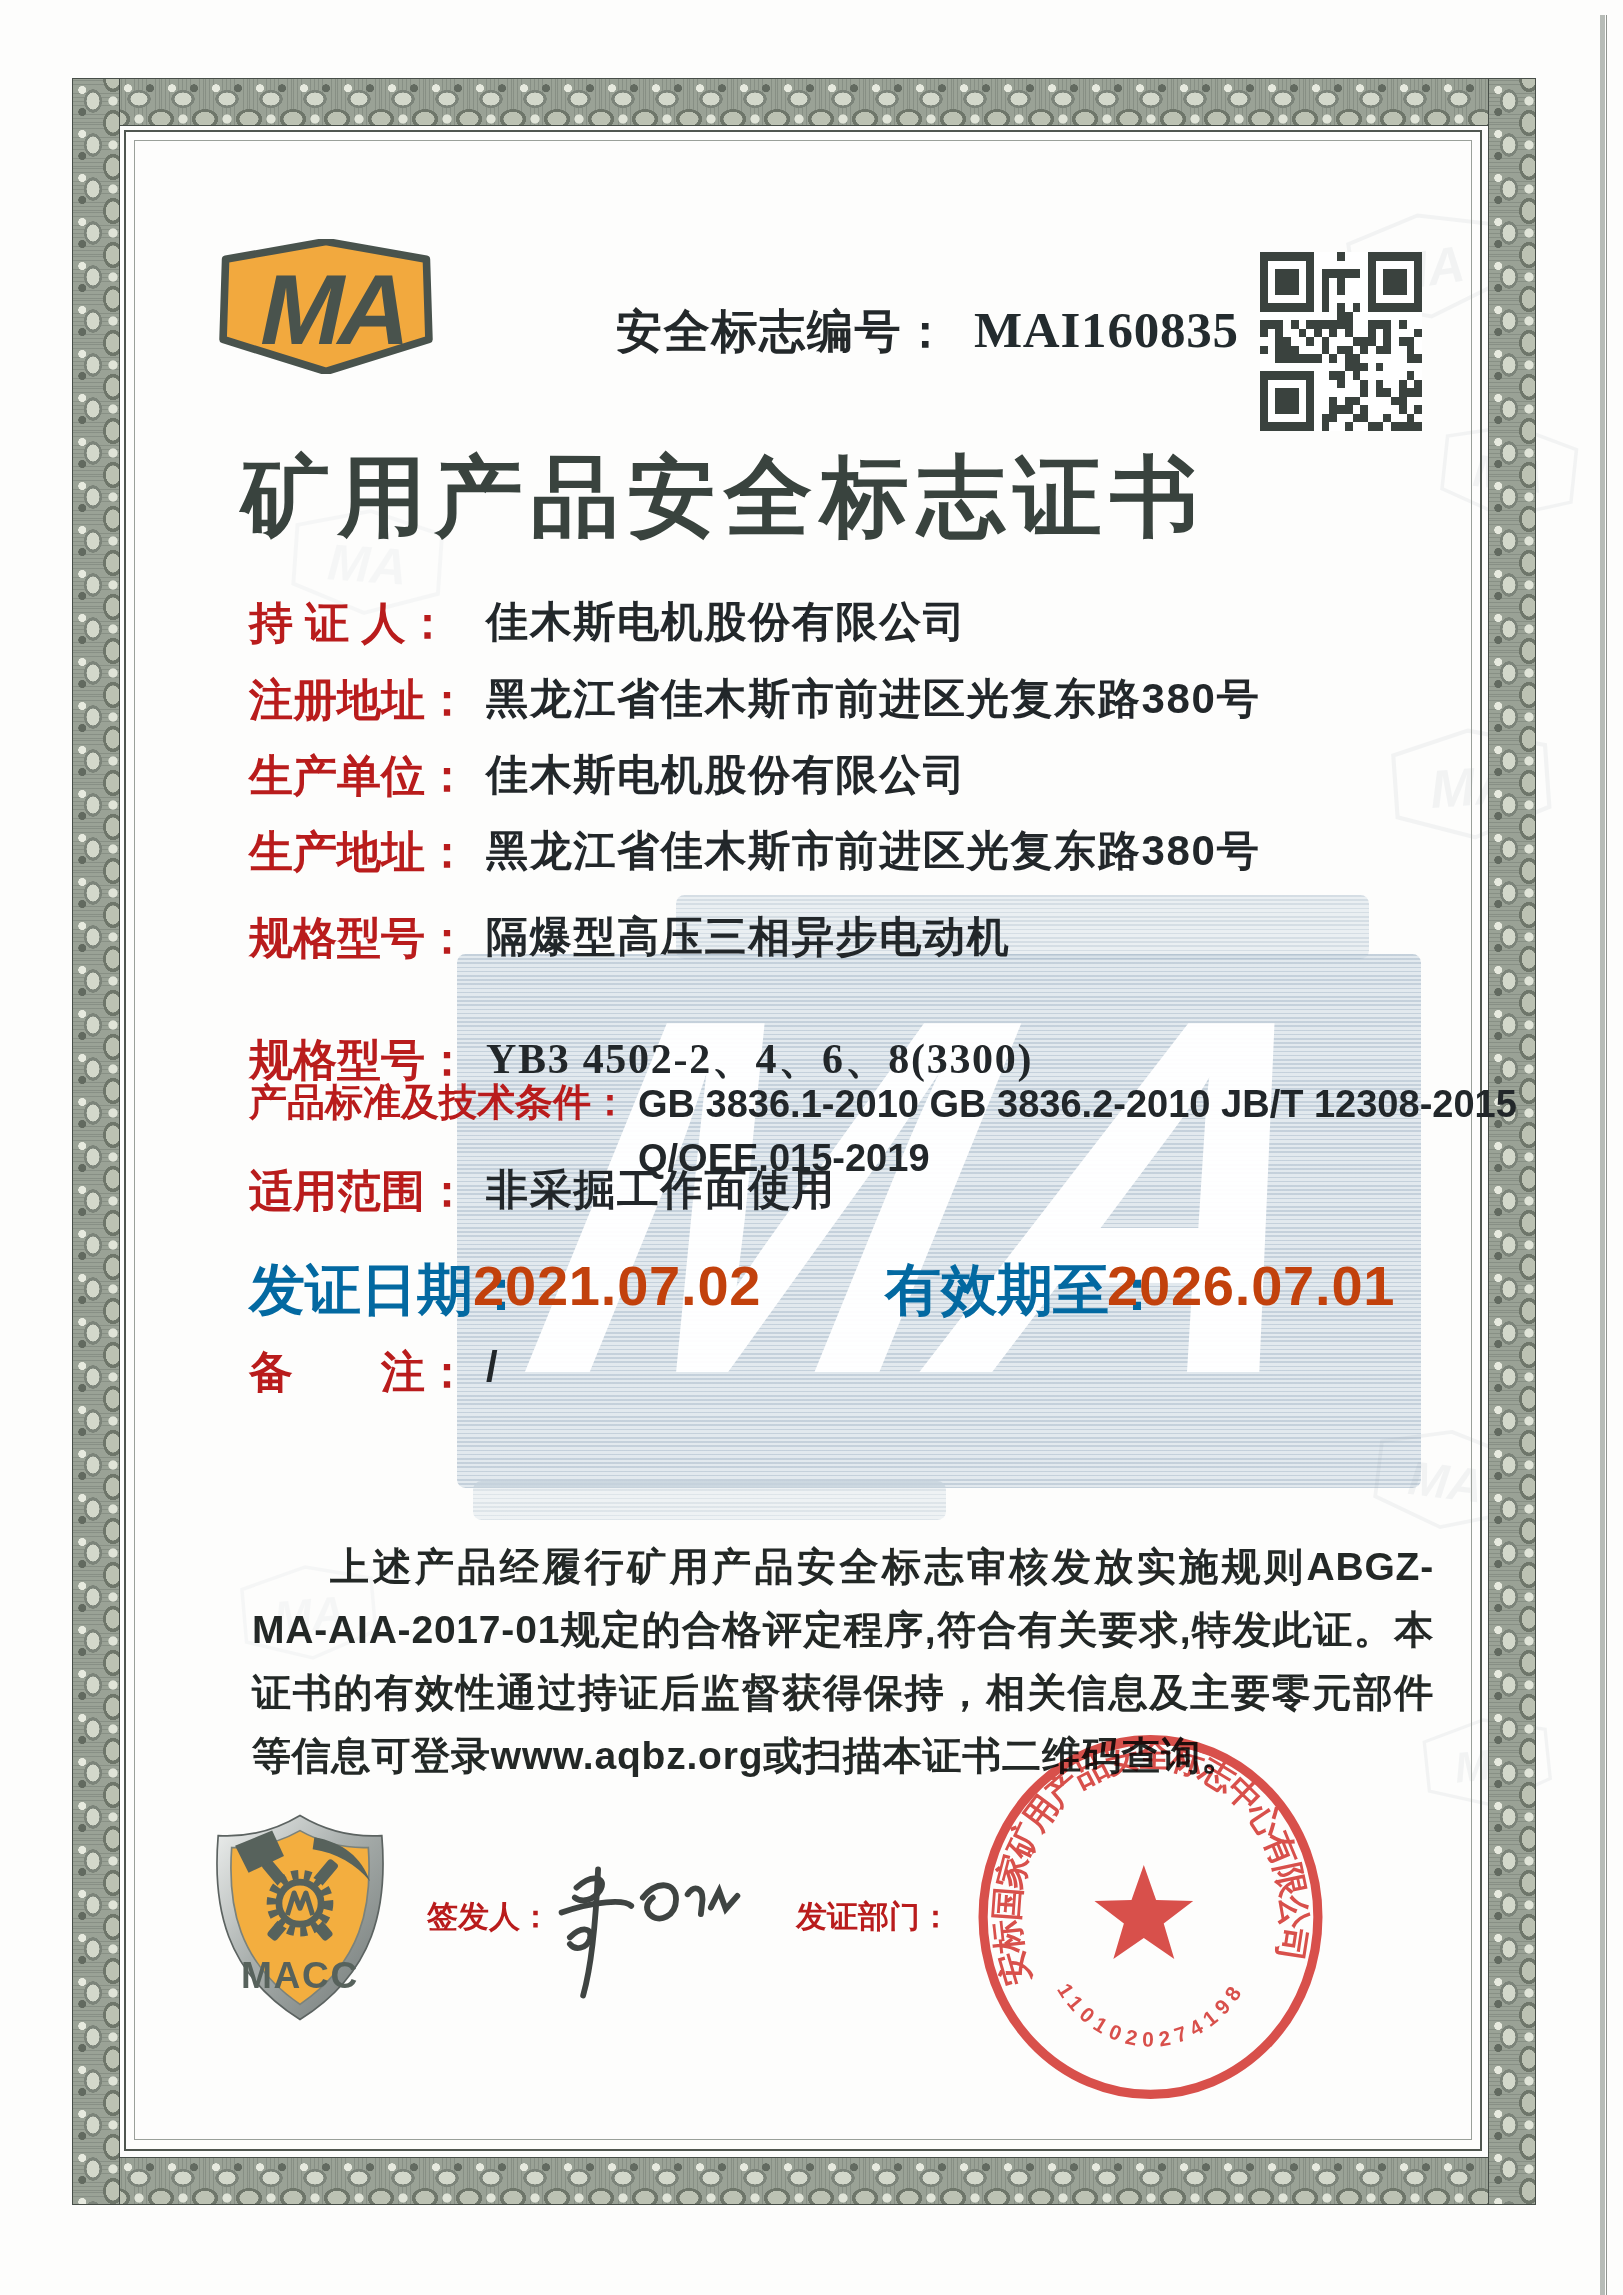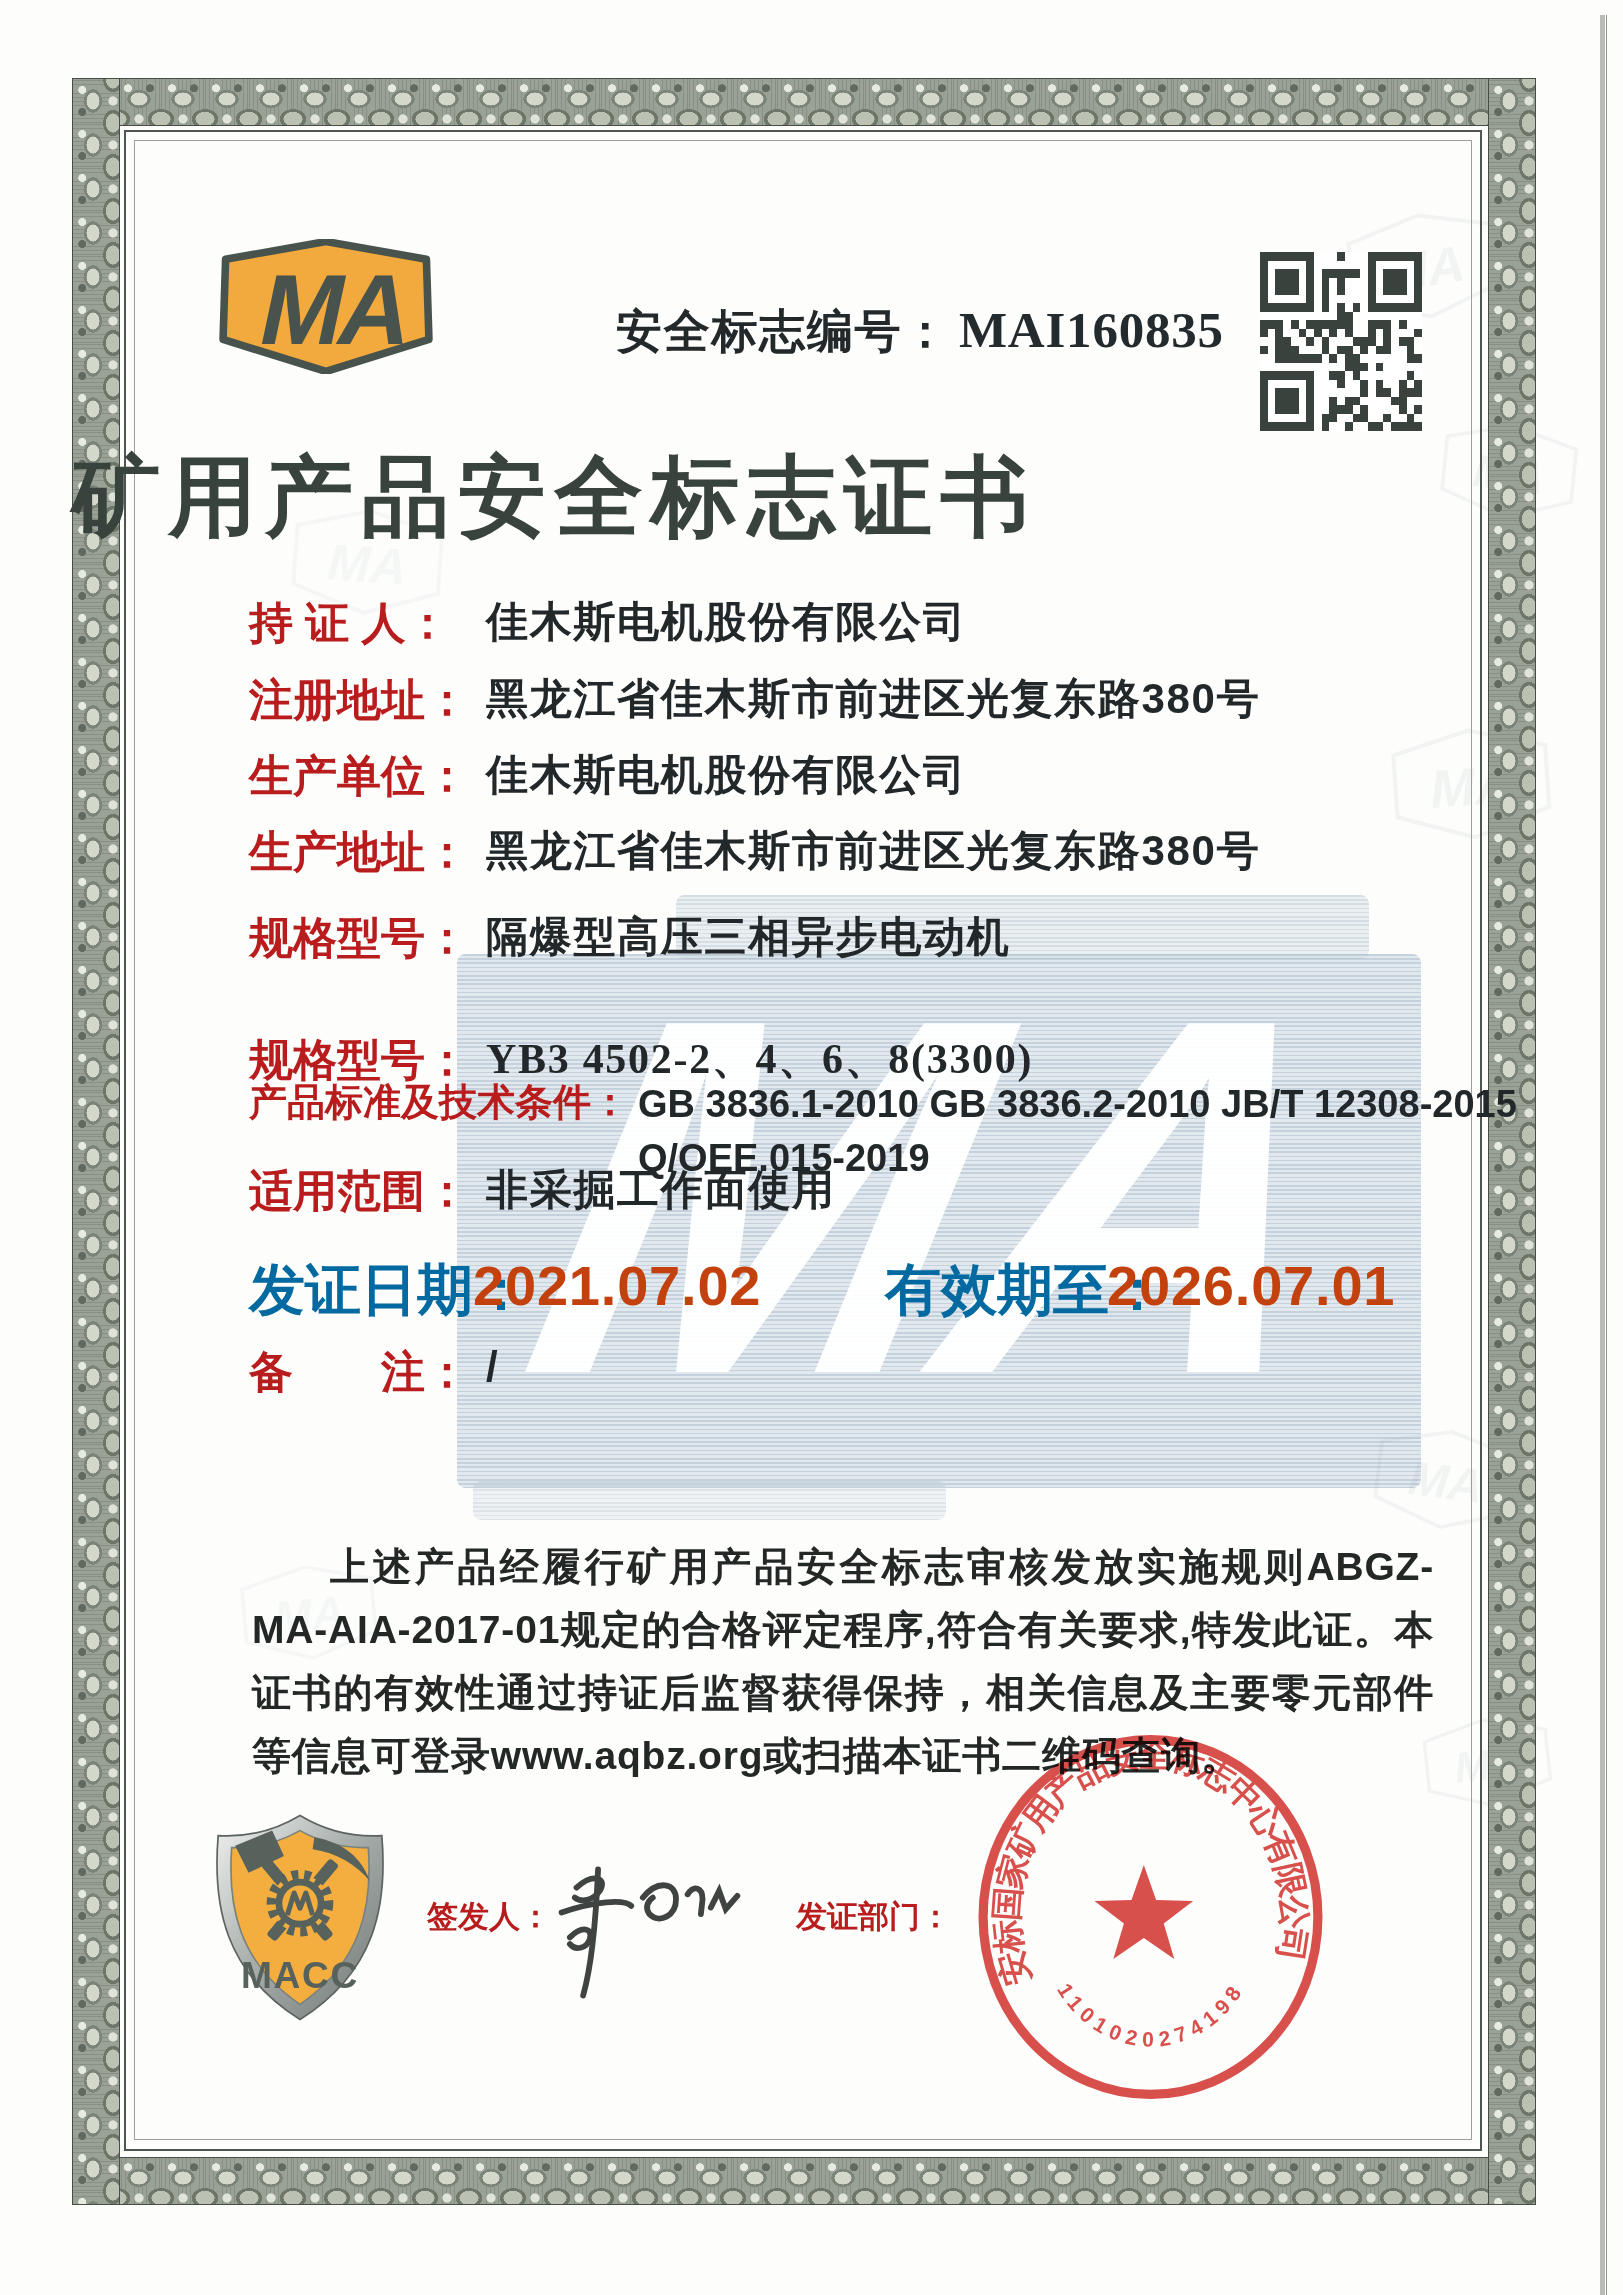--- a/index.html
+++ b/index.html
@@ -37,26 +37,26 @@
     background-size:47px 44px;}
   .b-top{left:72px;top:78px;width:1464px;height:48px;}
   .b-bottom{left:72px;top:2157px;width:1464px;height:48px;}
   .b-left{left:72px;top:78px;width:48px;height:2127px;}
   .b-right{left:1488px;top:78px;width:48px;height:2127px;}
   .line-outer{left:124px;top:130px;width:1358px;height:2021px;border:2.5px solid #4f564f;z-index:3;box-sizing:border-box;}
   .line-inner{left:134px;top:140px;width:1338px;height:2000px;border:0.8px solid #9aa09a;z-index:3;box-sizing:border-box;}
 
   
   .ma-badge{left:216px;top:239px;width:220px;height:135px;z-index:5;}
-  .certno{left:616px;top:301px;z-index:5;display:flex;align-items:baseline;gap:9px;}
+  .certno{left:616px;top:301px;z-index:5;display:flex;align-items:baseline;gap:24px;}
   .certno .lab{font-size:46px;font-weight:bold;letter-spacing:1.7px;color:#23282a;}
   .certno .val{font-size:51px;font-weight:bold;font-family:var(--serif);color:#232b2e;letter-spacing:0.8px;}
   .qr{left:1260px;top:252px;width:162px;height:179px;z-index:5;}
 
-  .title{left:72px;top:438px;width:1304px;z-index:5;
+  .title{left:72px;top:438px;width:1304px;text-align:center;z-index:5;
          font-size:88px;font-weight:900;letter-spacing:8.5px;color:var(--title-ink);
          font-family:var(--serif);}
 
   
   .row{position:absolute;left:249px;z-index:5;white-space:nowrap;}
   .row .lab{font-size:44px;font-weight:bold;color:#b91c1c;display:inline-block;}
   .row .val{position:absolute;left:237px;top:0;font-size:42px;font-weight:bold;color:#22272a;letter-spacing:1.7px;}
   .row .val{left:237px;} 
   .row.std .lab{font-size:38px;}
   .row.std .val{left:389px;font-size:38px;line-height:54px;letter-spacing:0;}

